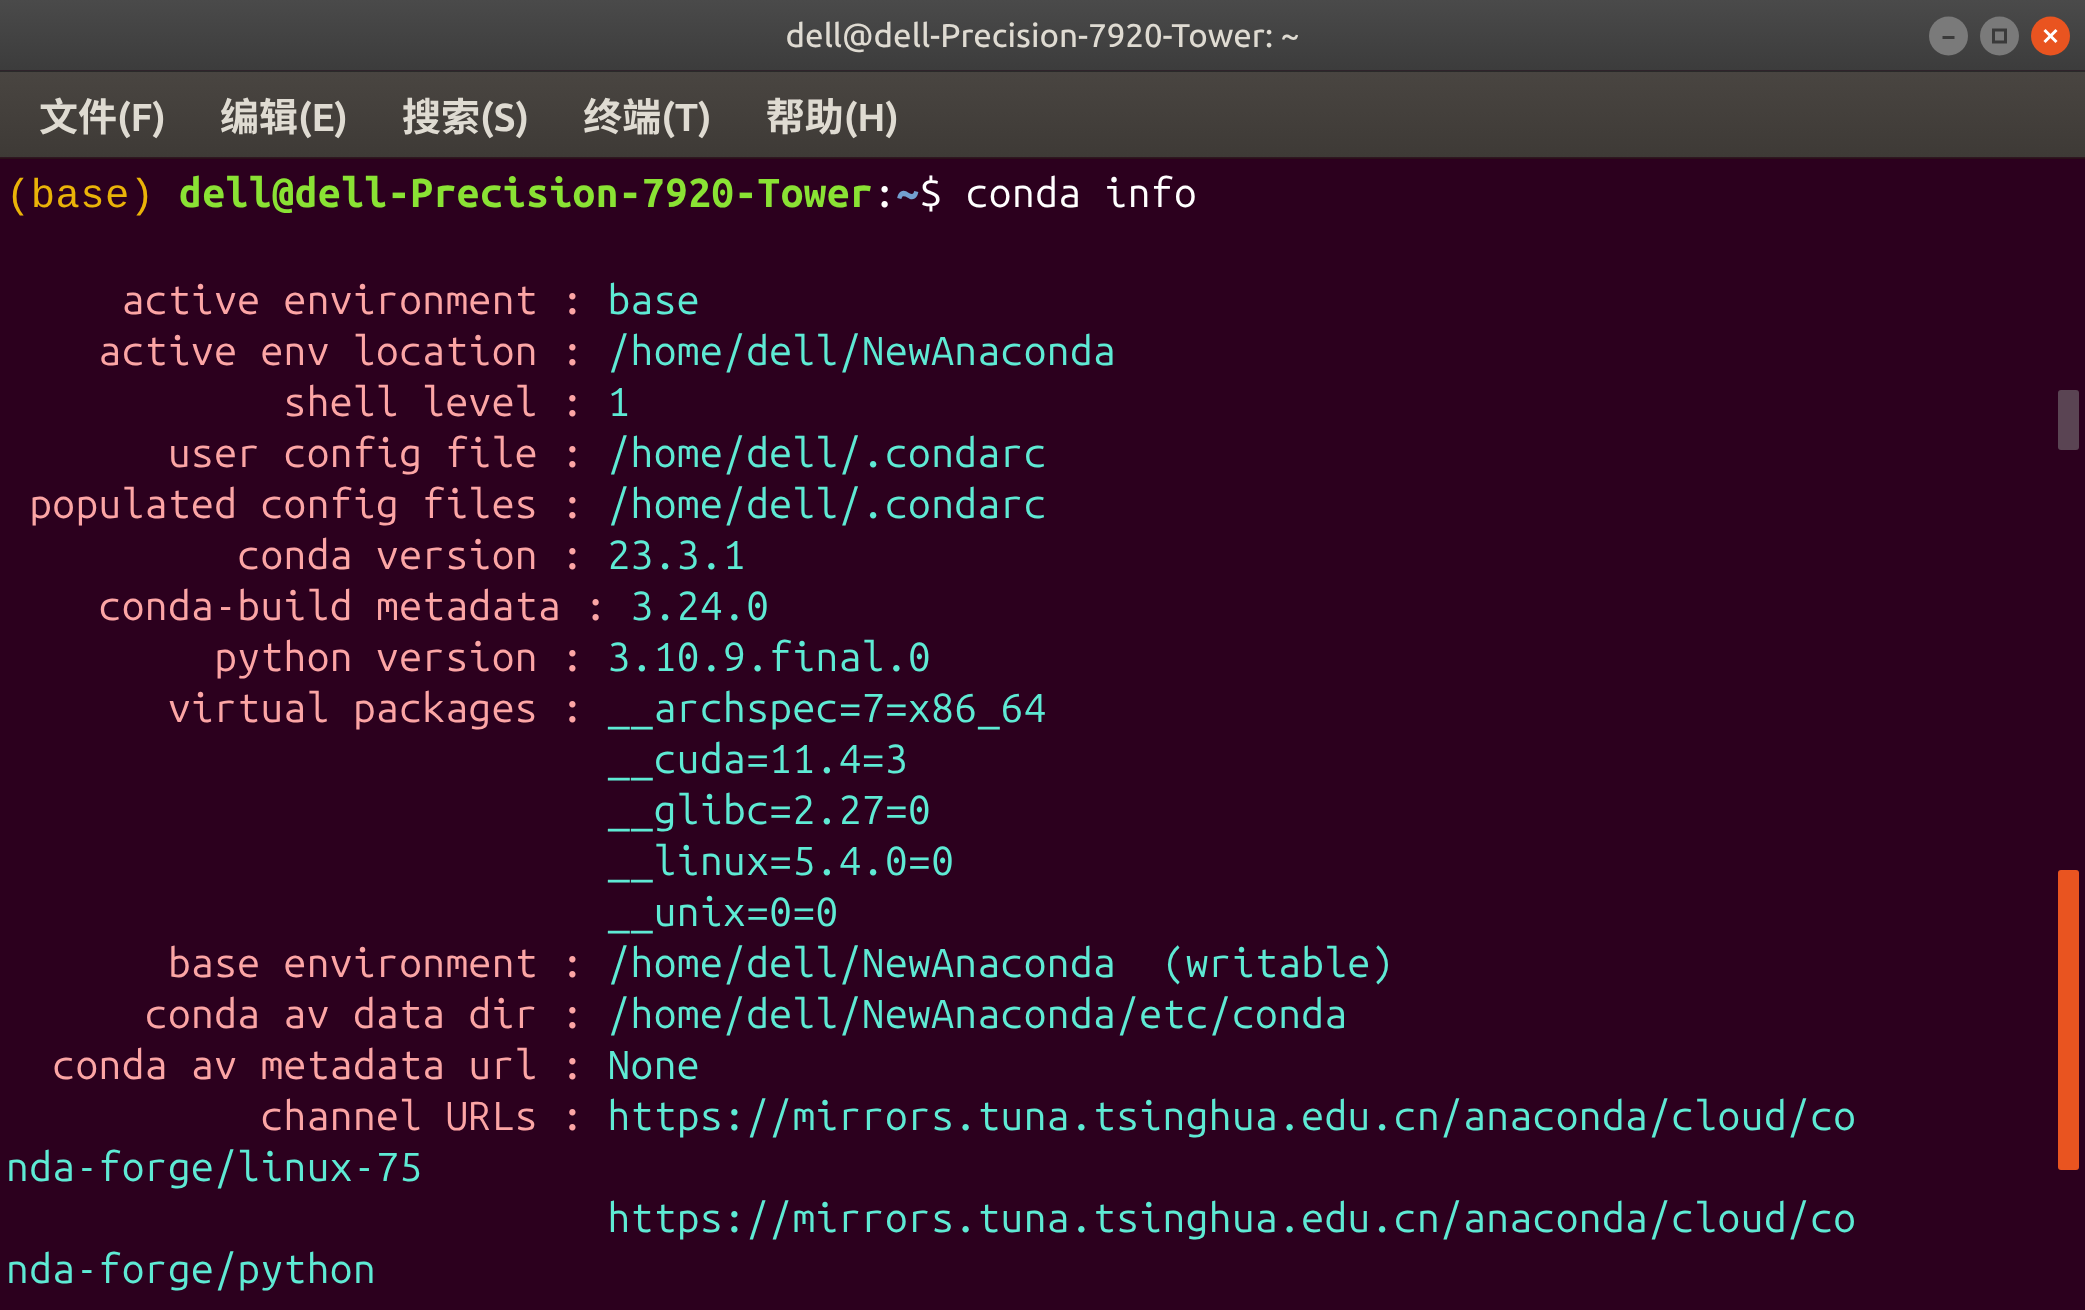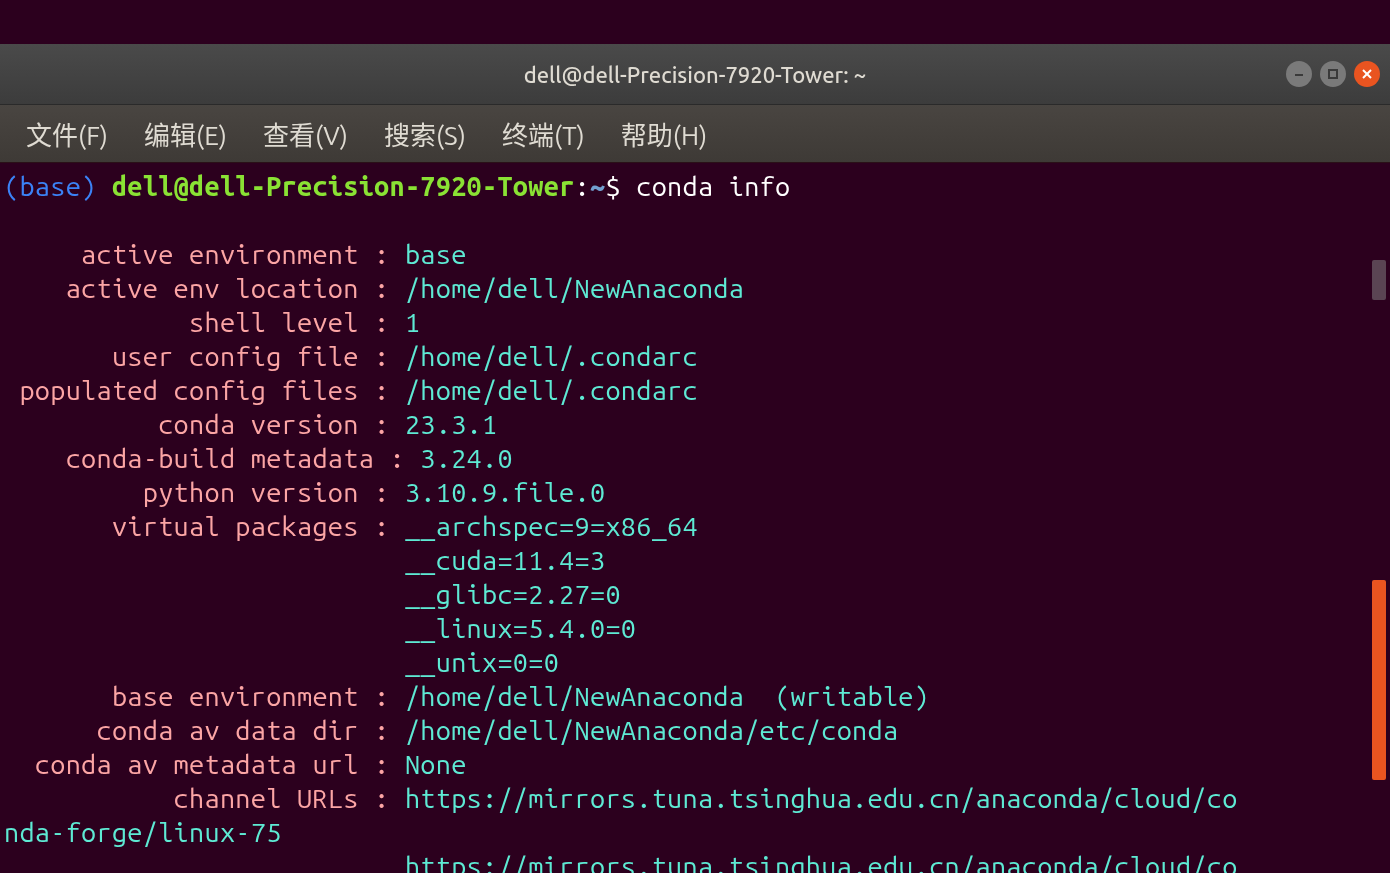--- a/index.html
+++ b/index.html
@@ -5,28 +5,27 @@
     * { margin: 0; padding: 0; box-sizing: border-box; }
     body {
       width: 1390px;
       height: 873px;
       background: #2c001e;
       font-family: 'Ubuntu Mono', 'DejaVu Sans Mono', monospace;
       overflow: hidden;
       position: relative;
     }
     .titlebar {
-      height: 61px;
+      height: 48px;
       background: linear-gradient(to bottom, #4a4a4a, #3c3c3c);
       display: flex;
       align-items: center;
       justify-content: center;
       position: relative;
       border-bottom: 1px solid #2a2a2a;
-      margin-top: 44px;
     }
     .titlebar-text {
       color: #dfdbd2;
       font-family: 'Ubuntu', sans-serif;
       font-size: 22px;
       font-weight: 500;
     }
     .window-controls {
       position: absolute;
       right: 10px;
@@ -49,38 +48,39 @@
     .win-btn.min { background: #7a7a7a; }
     .win-btn.max { background: #7a7a7a; }
     .win-btn.close { background: #e95420; color: #fff; }
     .menubar {
       height: 58px;
       background: linear-gradient(to bottom, #494541, #3e3a36);
       display: flex;
       align-items: center;
       padding-left: 8px;
       border-bottom: 1px solid #2a1018;
+      font-weight: bold;
     }
     .menu-item {
       color: #dfdbd2;
       font-family: 'Ubuntu', 'Noto Sans CJK SC', sans-serif;
       font-size: 26px;
       padding: 6px 18px;
       cursor: pointer;
     }
     .terminal {
       padding: 6px 0 0 4px;
       color: #ffffff;
       font-size: 27px;
       line-height: 34px;
       white-space: pre;
       font-family: 'Ubuntu Mono', 'DejaVu Sans Mono', monospace;
       letter-spacing: 0.3px;
     }
-    .prompt-env { color: #3b82f6; }
+    .prompt-env { color: #eab308; font-family: Liberation Mono, monospace; }
     .prompt-userhost { color: #8ae234; font-weight: bold; }
     .prompt-colon { color: #ffffff; }
     .prompt-path { color: #729fcf; font-weight: bold; }
     .prompt-dollar { color: #ffffff; }
     .info-label { color: #fca5a5; }
     .info-value { color: #5eead4; }
     .scrollbar {
       position: absolute;
       right: 4px;
       top: 580px;
@@ -121,37 +121,36 @@
           <line x1="2" y1="2" x2="10" y2="10" stroke="#fff" stroke-width="2"></line>
           <line x1="10" y1="2" x2="2" y2="10" stroke="#fff" stroke-width="2"></line>
         </svg>
     </div>
   </div>
 </div>
 
 <div class="menubar">
   <span class="menu-item">文件(F)</span>
   <span class="menu-item">编辑(E)</span>
-  <span class="menu-item">查看(V)</span>
   <span class="menu-item">搜索(S)</span>
   <span class="menu-item">终端(T)</span>
   <span class="menu-item">帮助(H)</span>
 </div>
 
 <div class="terminal"><span class="prompt-env">(base) </span><span class="prompt-userhost">dell@dell-Precision-7920-Tower</span><span class="prompt-colon">:</span><span class="prompt-path">~</span><span class="prompt-dollar">$ </span><span>conda info</span>
 
 <span class="info-label">     active environment : </span><span class="info-value">base</span>
 <span class="info-label">    active env location : </span><span class="info-value">/home/dell/NewAnaconda</span>
 <span class="info-label">            shell level : </span><span class="info-value">1</span>
 <span class="info-label">       user config file : </span><span class="info-value">/home/dell/.condarc</span>
 <span class="info-label"> populated config files : </span><span class="info-value">/home/dell/.condarc</span>
 <span class="info-label">          conda version : </span><span class="info-value">23.3.1</span>
 <span class="info-label">    conda-build metadata : </span><span class="info-value">3.24.0</span>
-<span class="info-label">         python version : </span><span class="info-value">3.10.9.file.0</span>
-<span class="info-label">       virtual packages : </span><span class="info-value">__archspec=9=x86_64</span>
+<span class="info-label">         python version : </span><span class="info-value">3.10.9.final.0</span>
+<span class="info-label">       virtual packages : </span><span class="info-value">__archspec=7=x86_64</span>
 <span class="info-label">                          </span><span class="info-value">__cuda=11.4=3</span>
 <span class="info-label">                          </span><span class="info-value">__glibc=2.27=0</span>
 <span class="info-label">                          </span><span class="info-value">__linux=5.4.0=0</span>
 <span class="info-label">                          </span><span class="info-value">__unix=0=0</span>
 <span class="info-label">       base environment : </span><span class="info-value">/home/dell/NewAnaconda  (writable)</span>
 <span class="info-label">      conda av data dir : </span><span class="info-value">/home/dell/NewAnaconda/etc/conda</span>
 <span class="info-label">  conda av metadata url : </span><span class="info-value">None</span>
 <span class="info-label">           channel URLs : </span><span class="info-value">https://mirrors.tuna.tsinghua.edu.cn/anaconda/cloud/co</span>
 <span class="info-value">nda-forge/linux-75</span>
 <span class="info-label">                          </span><span class="info-value">https://mirrors.tuna.tsinghua.edu.cn/anaconda/cloud/co</span>

